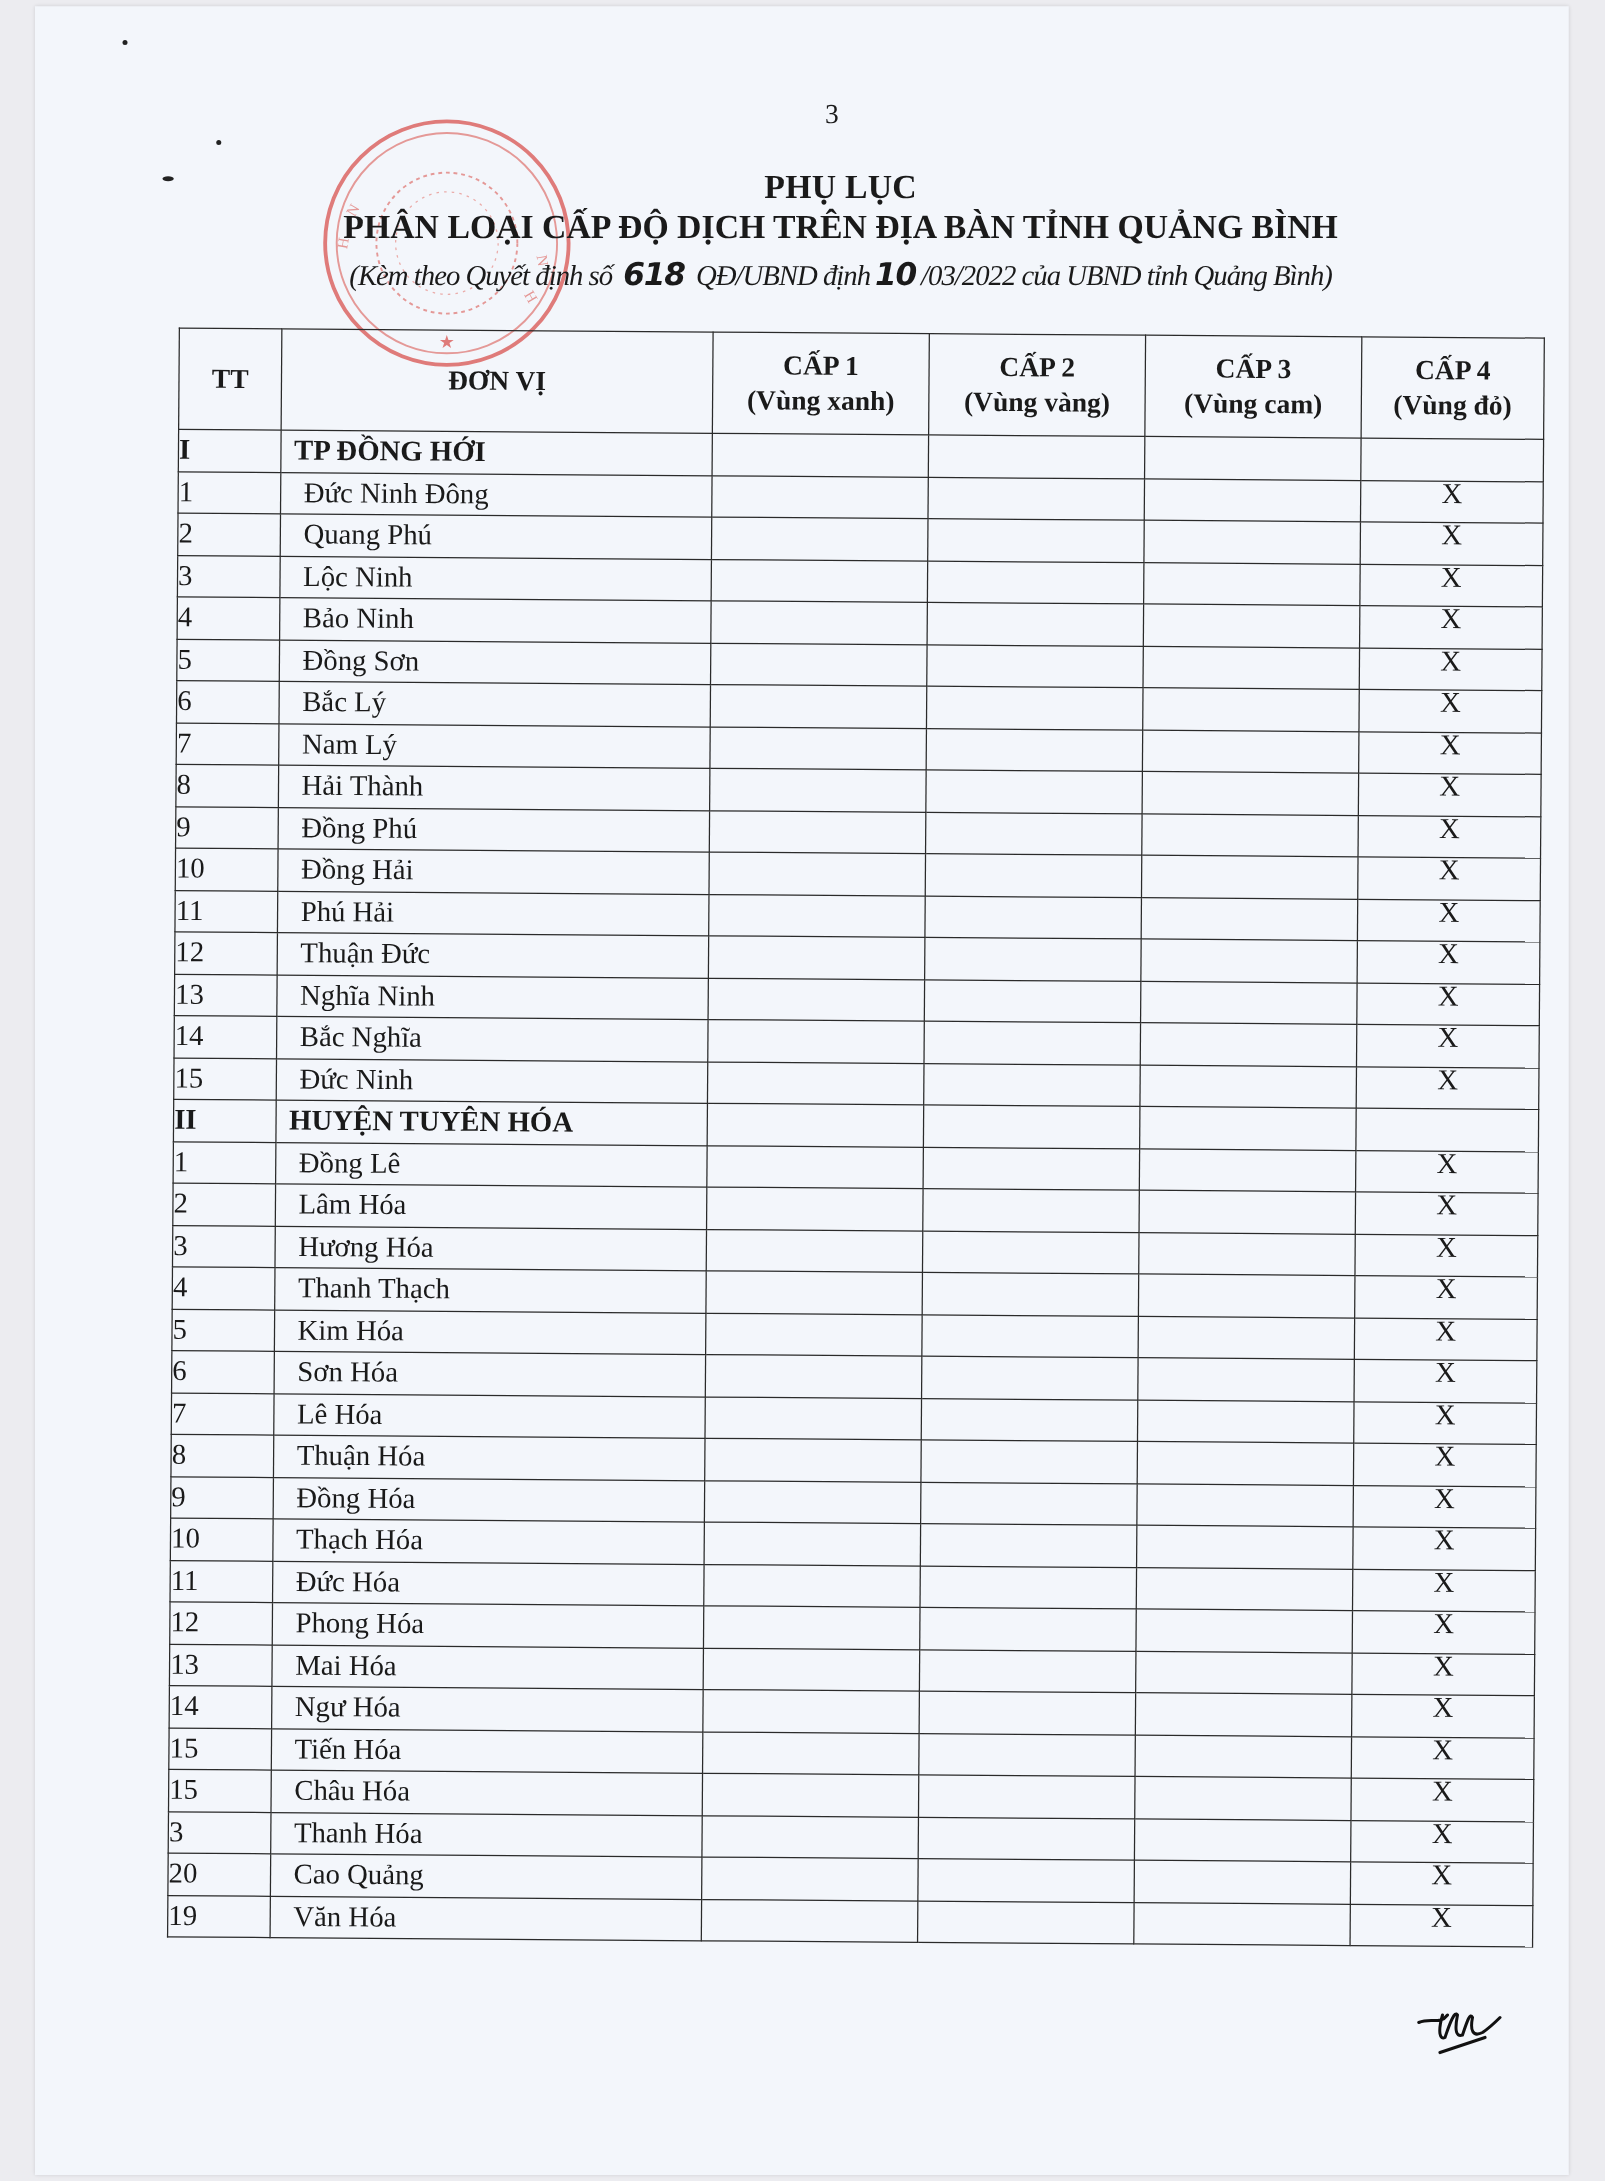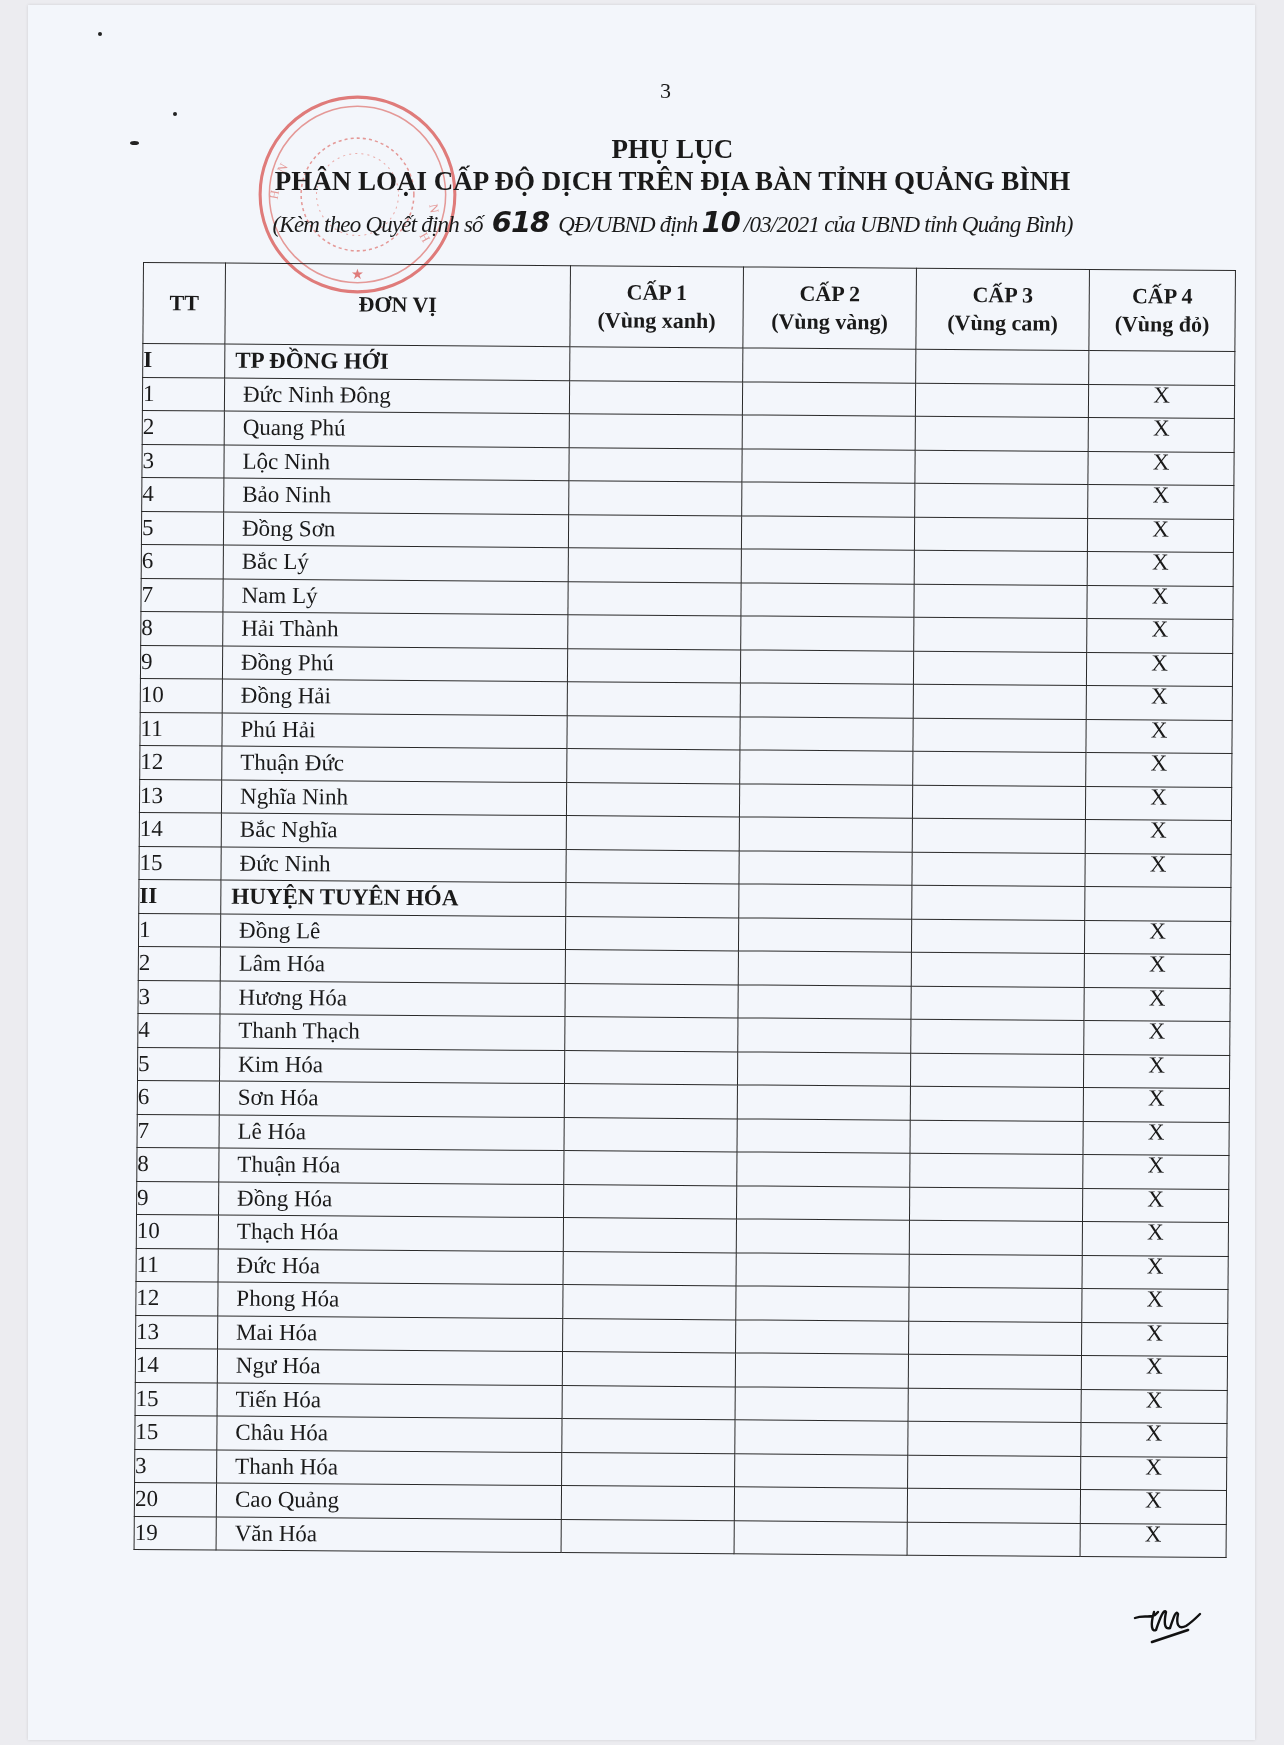--- a/index.html
+++ b/index.html
@@ -30,21 +30,21 @@
   .title-sub {
     position:absolute; left:0; width:1345px; top:166px;
     text-align:center; font-weight:bold; font-size:27px;
   }
   .title-note {
     position:absolute; left:0; width:1345px; top:205px;
     text-align:center; font-style:italic; font-size:23px; letter-spacing:-0.8px;
   }
   .title-note .hand {
     font-family:"DejaVu Sans", sans-serif; font-weight:bold; font-style:italic;
-    font-size:29px; letter-spacing:-1px; margin:0 4px;
+    font-size:25px; letter-spacing:-1px; margin:0 4px;
   }
   .table-wrap {
     position:absolute; left:143px; top:262px;
     transform:rotate(0.42deg); transform-origin:0 0;
   }
   table { border-collapse:collapse; table-layout:fixed; }
   td, th { border:1.6px solid #2a2a2a; padding:0; }
   th { font-weight:bold; font-size:22px; line-height:28px; text-align:center; height:80px; }
   td { height:32.5px; font-size:23px; }
   .c-tt { width:81px; }
@@ -79,21 +79,21 @@
   <text x="22" y="105" fill="#e07a76" font-size="12" transform="rotate(-80 22 105)">H</text>
   <text x="160" y="140" fill="#e07a76" font-size="12" transform="rotate(60 160 140)">H</text>
   <text x="170" y="110" fill="#e07a76" font-size="12" transform="rotate(80 170 110)">N</text>
 </svg>
 
 <div class="title-main">PHỤ LỤC</div>
 <div class="title-sub">PHÂN LOẠI CẤP ĐỘ DỊCH TRÊN ĐỊA BÀN TỈNH QUẢNG BÌNH</div>
 <div class="title-note">
   <span>(Kèm theo Quyết định số</span>
   <span class="hand">618</span>
-  <span>QĐ/UBND định</span><span class="hand">10</span><span>/03/2021 của UBND tỉnh Quảng Bình)</span>
+  <span>QĐ/UBND định</span><span class="hand">10</span><span>/03/2022 của UBND tỉnh Quảng Bình)</span>
 </div>
 
 <div class="table-wrap">
   <table>
     <thead>
       <tr>
         <th class="c-tt">TT</th>
         <th class="c-name" style="text-align:center;padding-left:0;">ĐƠN VỊ</th>
         <th class="c-lv">
           <div>CẤP 1</div>

